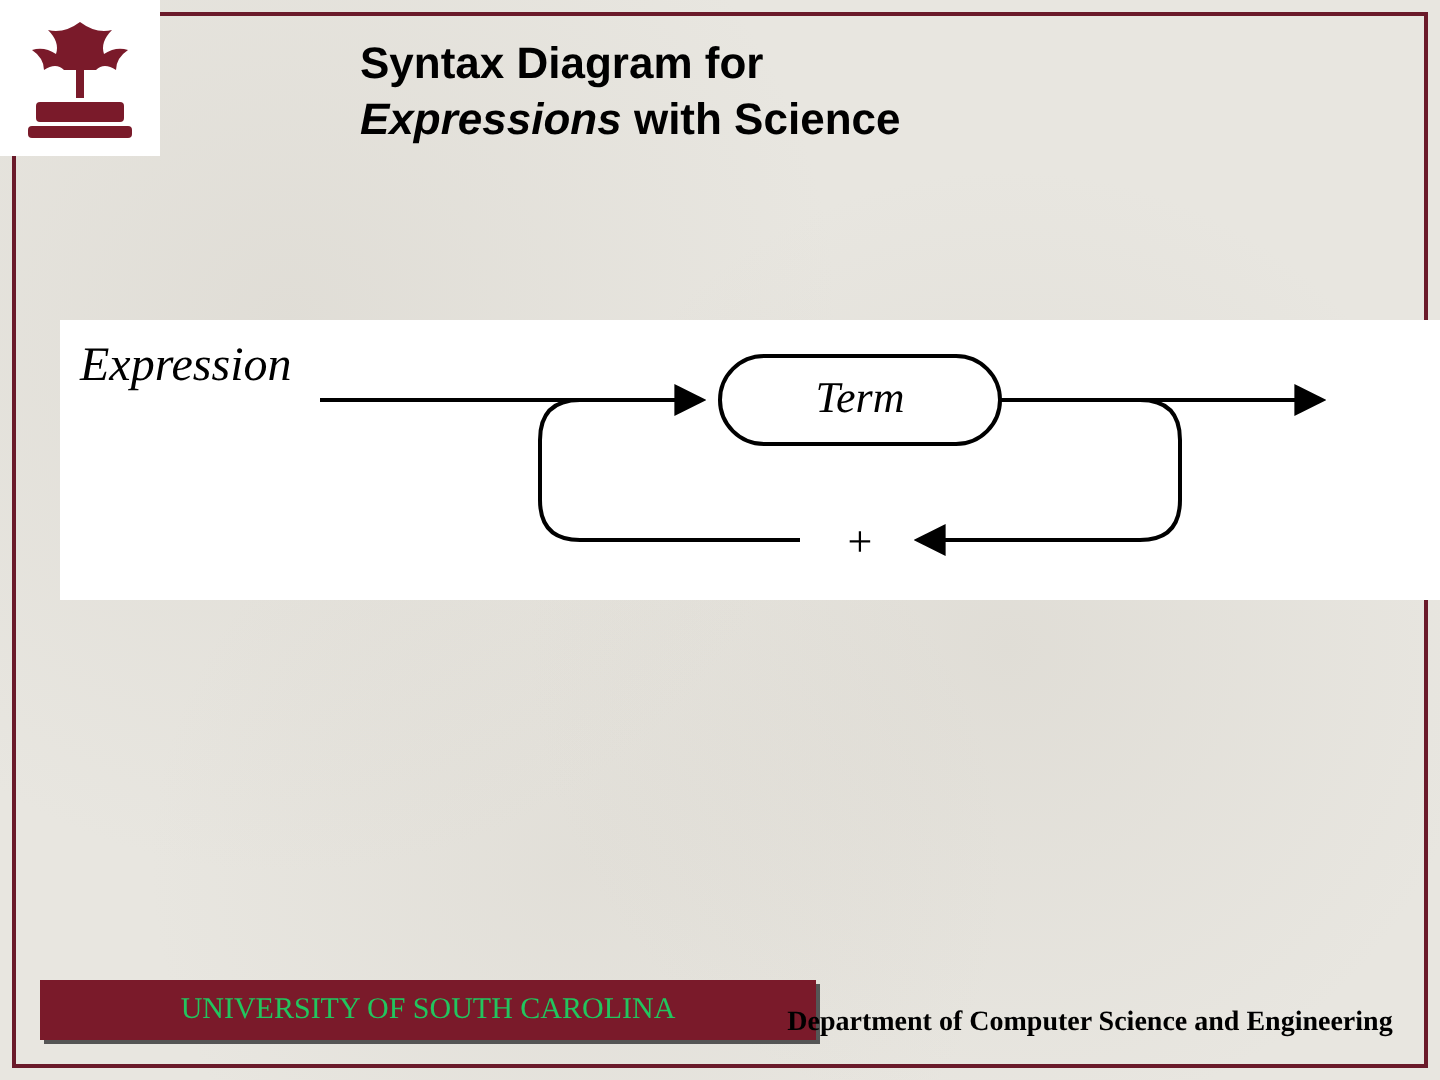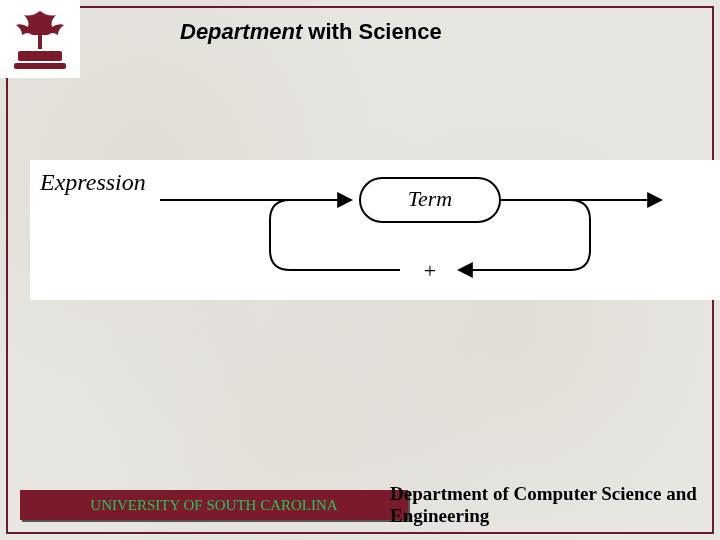--- a/index.html
+++ b/index.html
@@ -52,44 +52,45 @@
     font-size: 15px;
     display: flex; align-items: center; justify-content: center;
     box-shadow: 2px 2px 0 #555;
   }
   .footer-right {
     position: absolute;
     left: 390px; bottom: 20px; right: 20px;
     height: 30px;
     color: #000;
     font-family: Georgia, 'Times New Roman', serif;
-    font-size: 19px;
+    font-size: 14px;
     font-weight: bold;
-    display: flex; align-items: center; justify-content: center;
+    display: flex; align-items: flex-end; justify-content: center;
   }
   svg text { font-family: 'Times New Roman', Georgia, serif; }
 </style>
 </head>
 <body>
 
 <div class="slide-frame"></div>
 
 <div class="logo">
   <svg width="60" height="64" viewBox="0 0 60 64">
     <g fill="#7a1a2a">
       <path d="M30 4 Q22 10 14 8 Q20 14 18 20 Q12 16 6 18 Q12 22 12 28 Q18 24 22 28 L28 28 L28 42 L32 42 L32 28 L38 28 Q42 24 48 28 Q48 22 54 18 Q48 16 42 20 Q40 14 46 8 Q38 10 30 4 Z"></path>
       <rect x="8" y="44" width="44" height="10" rx="2"></rect>
       <rect x="4" y="56" width="52" height="6" rx="2"></rect>
     </g>
   </svg>
 </div>
 
 <div class="title-block">
+  <div>Syntax Diagram for</div>
   <div class="title-line2">
-    <span class="italic">Department</span><span> with Science</span>
+    <span class="italic">Expressions</span><span> with Science</span>
   </div>
 </div>
 
 <div class="diagram-wrap">
   <svg width="640" height="140" viewBox="0 0 640 140">
     <defs>
       <marker id="arrow" viewBox="0 0 10 10" refX="8" refY="5" markerWidth="8" markerHeight="8" orient="auto-start-reverse">
         <path d="M 0 0 L 10 5 L 0 10 z" fill="#000"></path>
       </marker>
     </defs>

